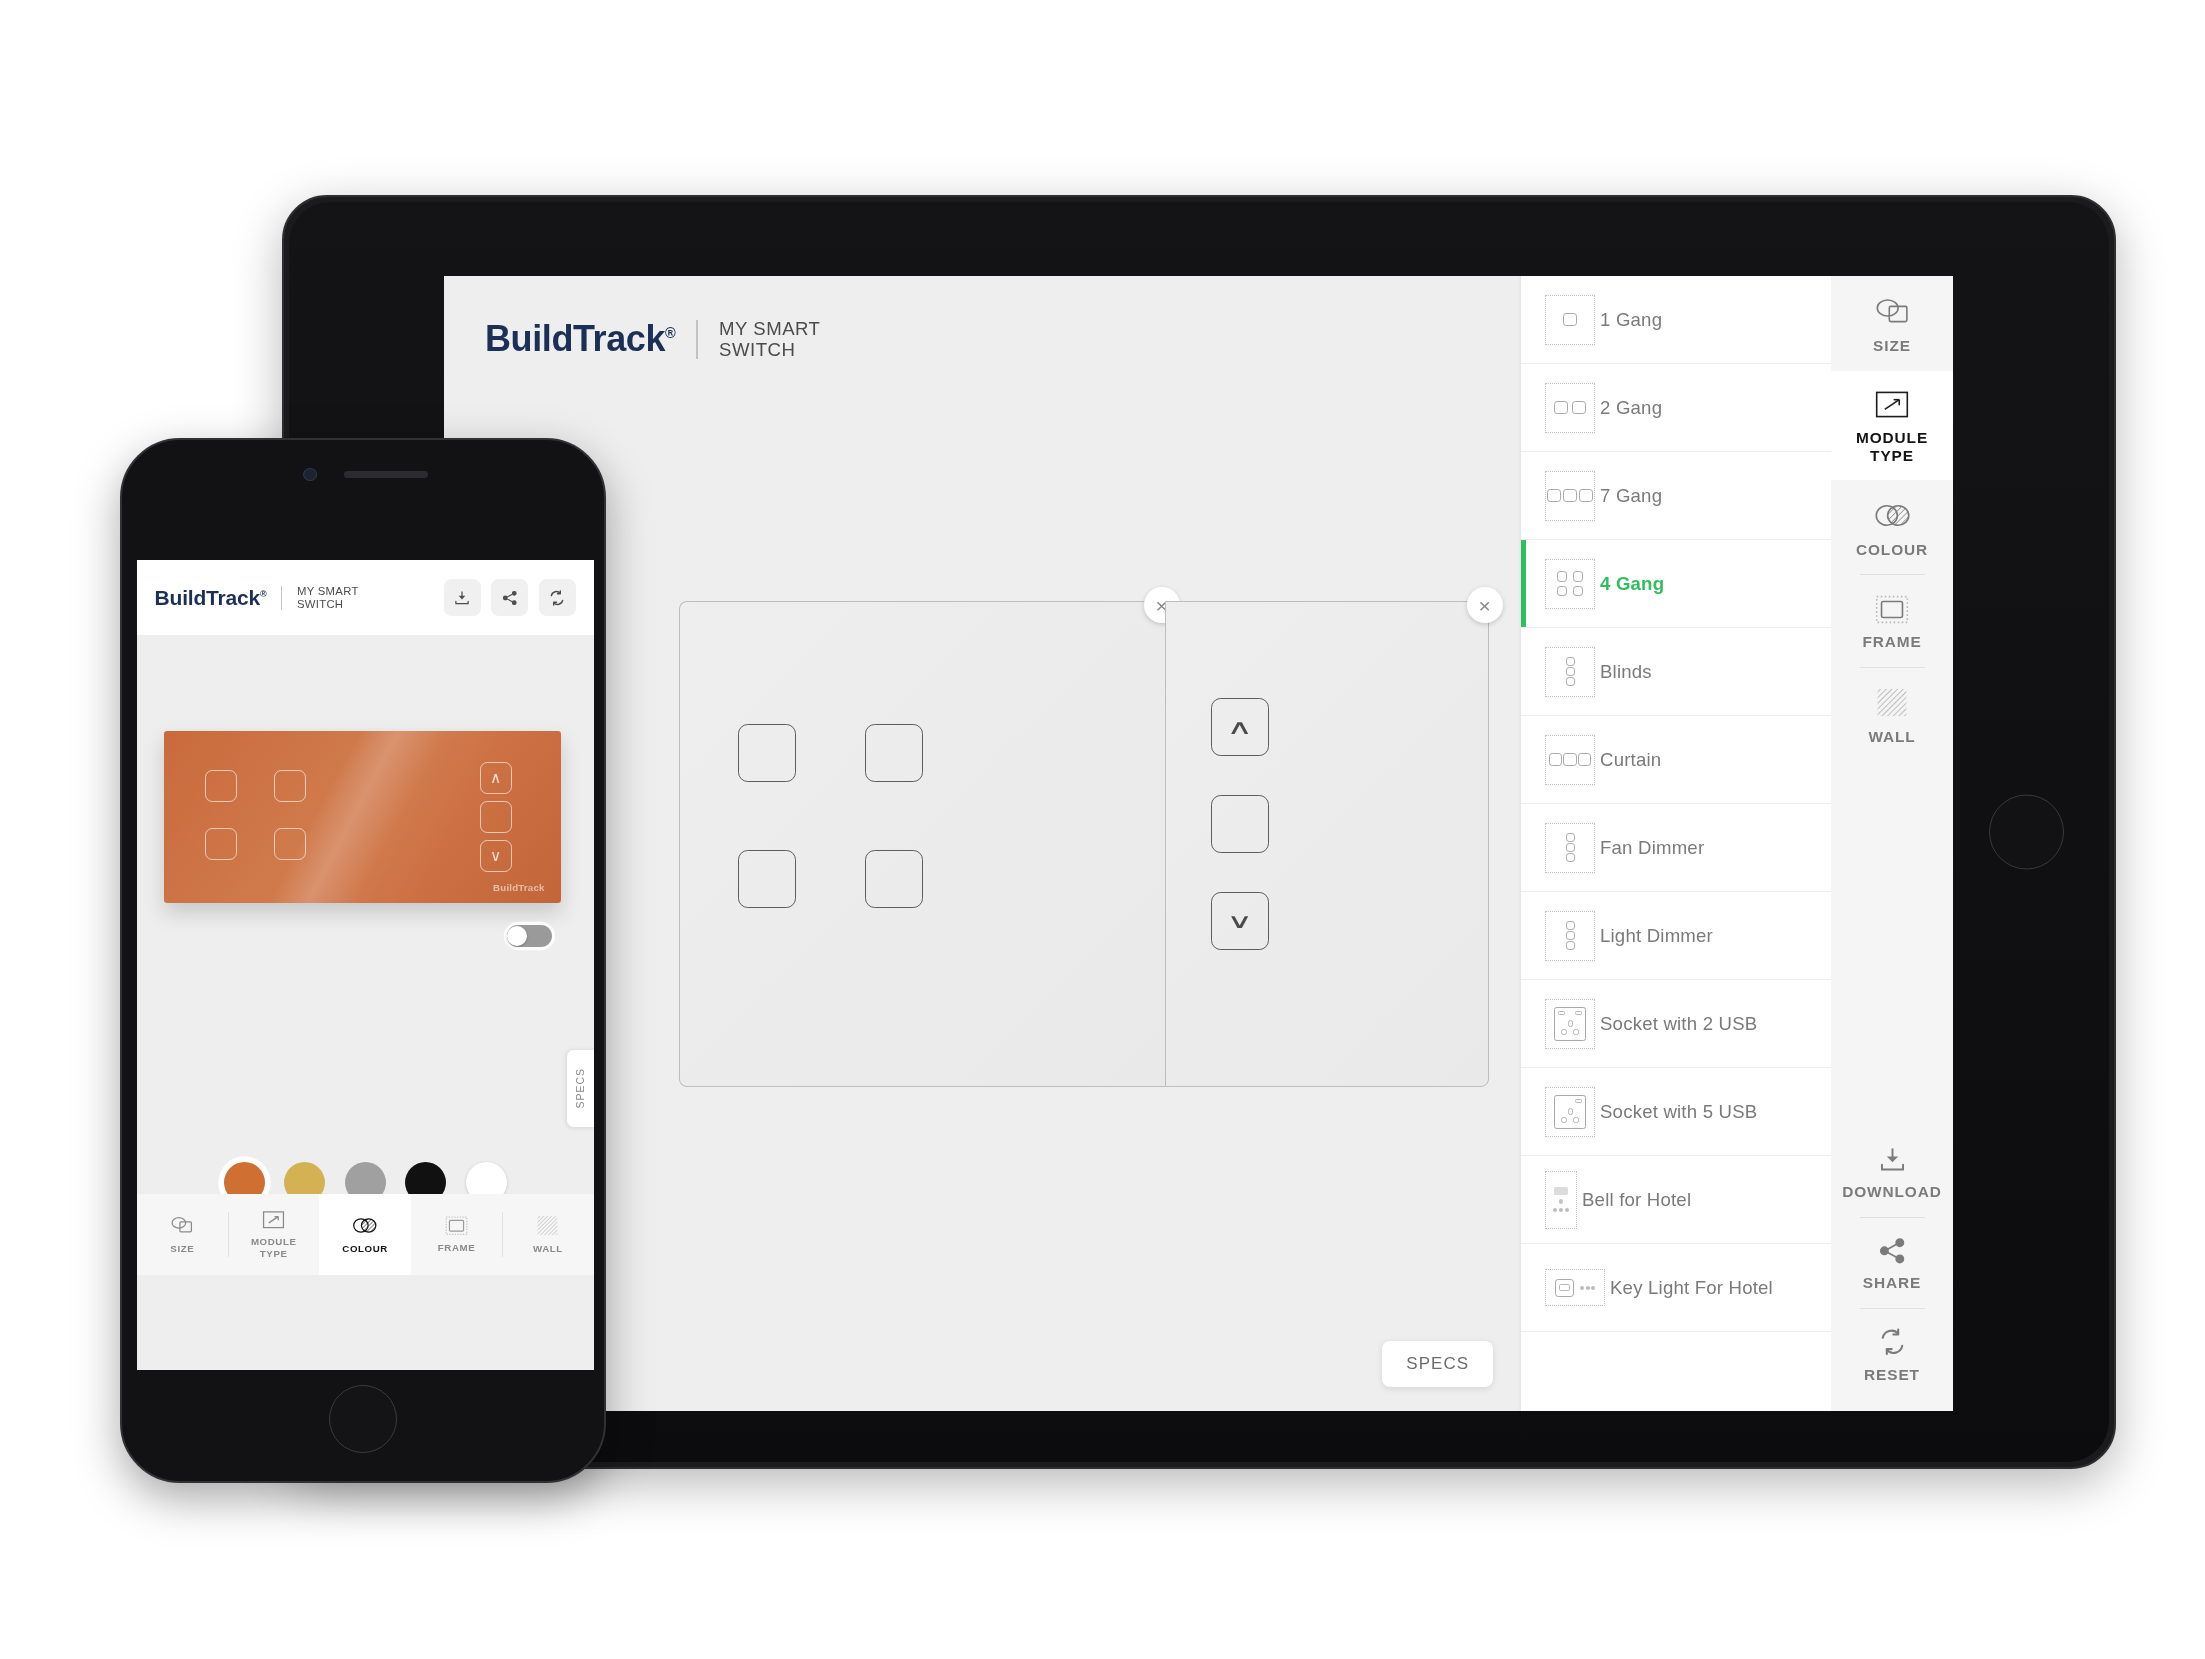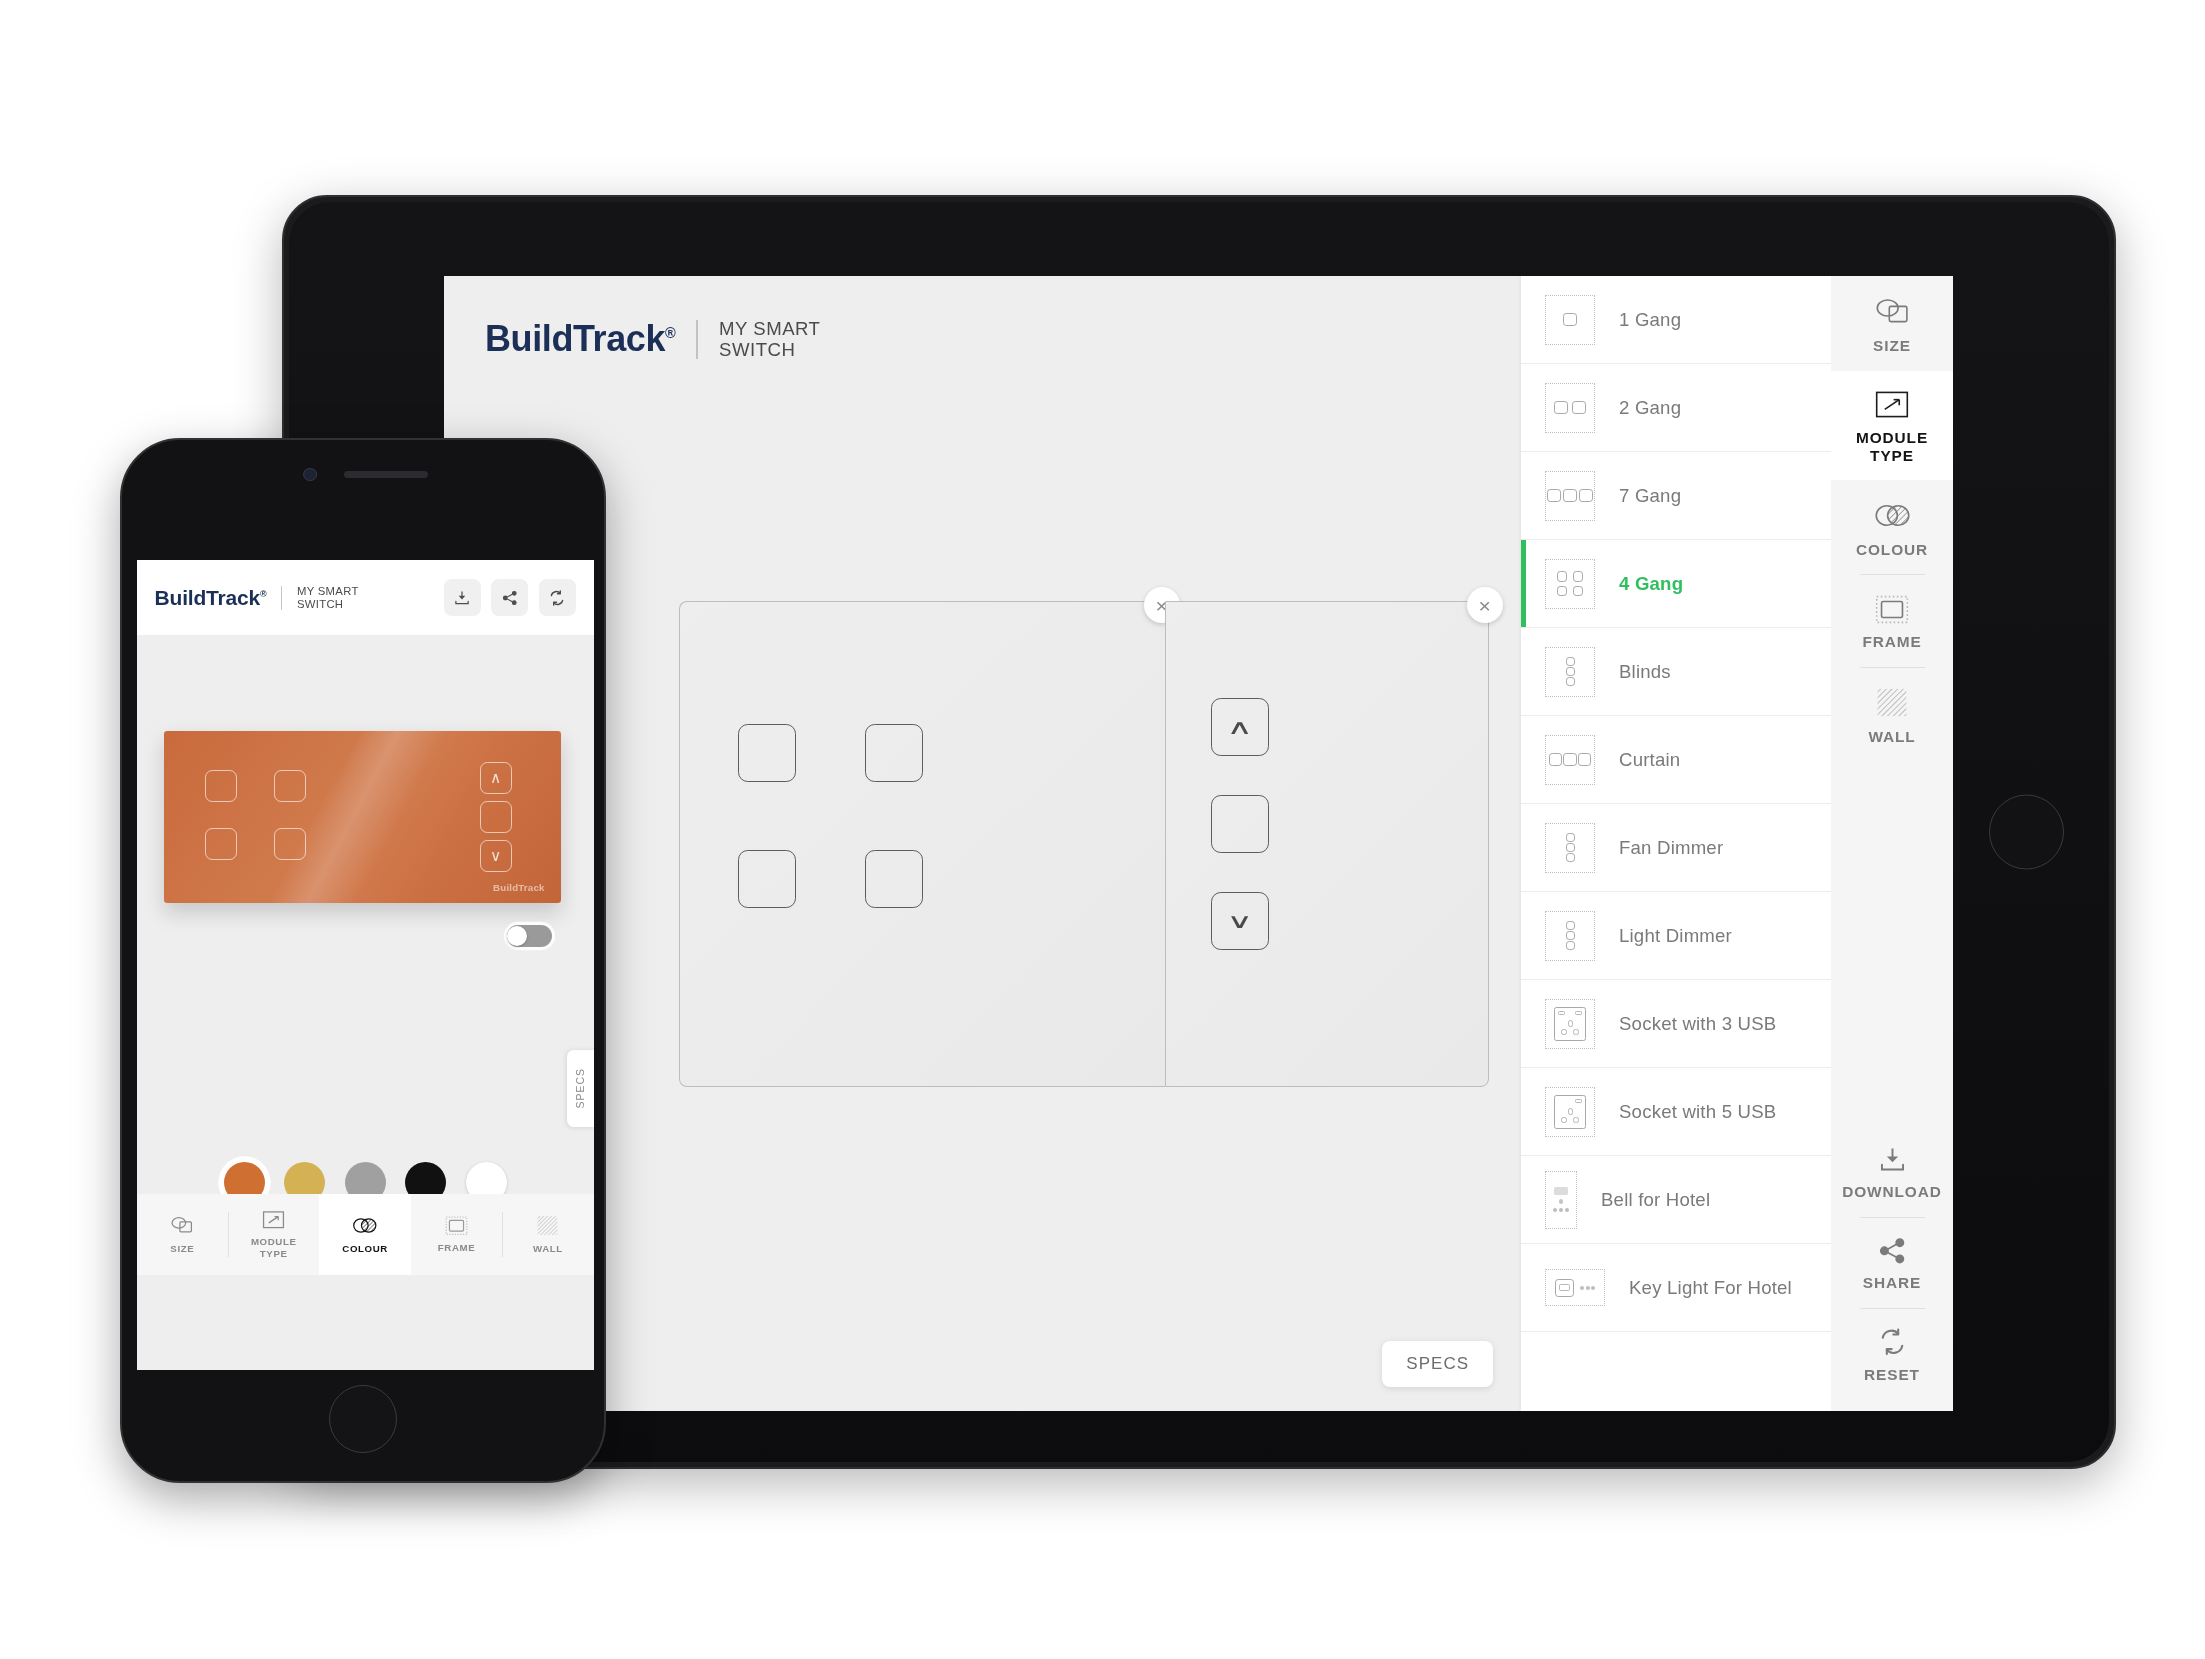--- a/index.html
+++ b/index.html
@@ -91,21 +91,21 @@
     letter-spacing: 1px; box-shadow: 0 1.6px 6.5px rgba(0,0,0,.10);
   }
 
   
   .t-list {
     position:absolute; right: 122px; top: 0; width: 310px; height: 1135px;
     background: #fff; overflow: hidden;
     box-shadow: -0.8px 0 3.2px rgba(0,0,0,.05);
   }
   .mod-item {
-    position: relative; display:flex; align-items:center; gap: 24px;
+    position: relative; display:flex; align-items:center; gap: 5px;
     height: 88px; padding-left: 24px;
     border-bottom: 0.8px solid #ececec; background:#fff;
   }
   .mod-item .accent {
     position:absolute; left:0; top:0; width: 4.9px; height: 100%;
     background: transparent;
   }
   .mod-item.sel .accent { background: #2fbf5f; }
   .mod-item.sel .mod-label { color: #2fbf5f; font-weight: 700; }
   .mod-icon {
@@ -397,21 +397,21 @@
           <span class="accent"></span>
           <span class="mod-icon">
             <span class="sock">
               <i style="left:3.2px;top:3.2px;width:7.3px;height:4px;"></i>
               <i style="right:3.2px;top:3.2px;width:7.3px;height:4px;"></i>
               <i style="left:50%;margin-left:-2.4px;top:12px;width:4.9px;height:7.3px;border-radius:2.4px;"></i>
               <i style="left:5.7px;bottom:4.9px;width:6.5px;height:5.7px;border-radius:2.4px;"></i>
               <i style="right:5.7px;bottom:4.9px;width:6.5px;height:5.7px;border-radius:2.4px;"></i>
             </span>
           </span>
-          <span class="mod-label">Socket with 3 USB</span>
+          <span class="mod-label">Socket with 2 USB</span>
         </div>
 
         <div class="mod-item">
           <span class="accent"></span>
           <span class="mod-icon">
             <span class="sock">
               <i style="right:3.2px;top:3.2px;width:7.3px;height:4px;"></i>
               <i style="left:50%;margin-left:-2.4px;top:12px;width:4.9px;height:7.3px;border-radius:2.4px;"></i>
               <i style="left:5.7px;bottom:4.9px;width:6.5px;height:5.7px;border-radius:2.4px;"></i>
               <i style="right:5.7px;bottom:4.9px;width:6.5px;height:5.7px;border-radius:2.4px;"></i>

